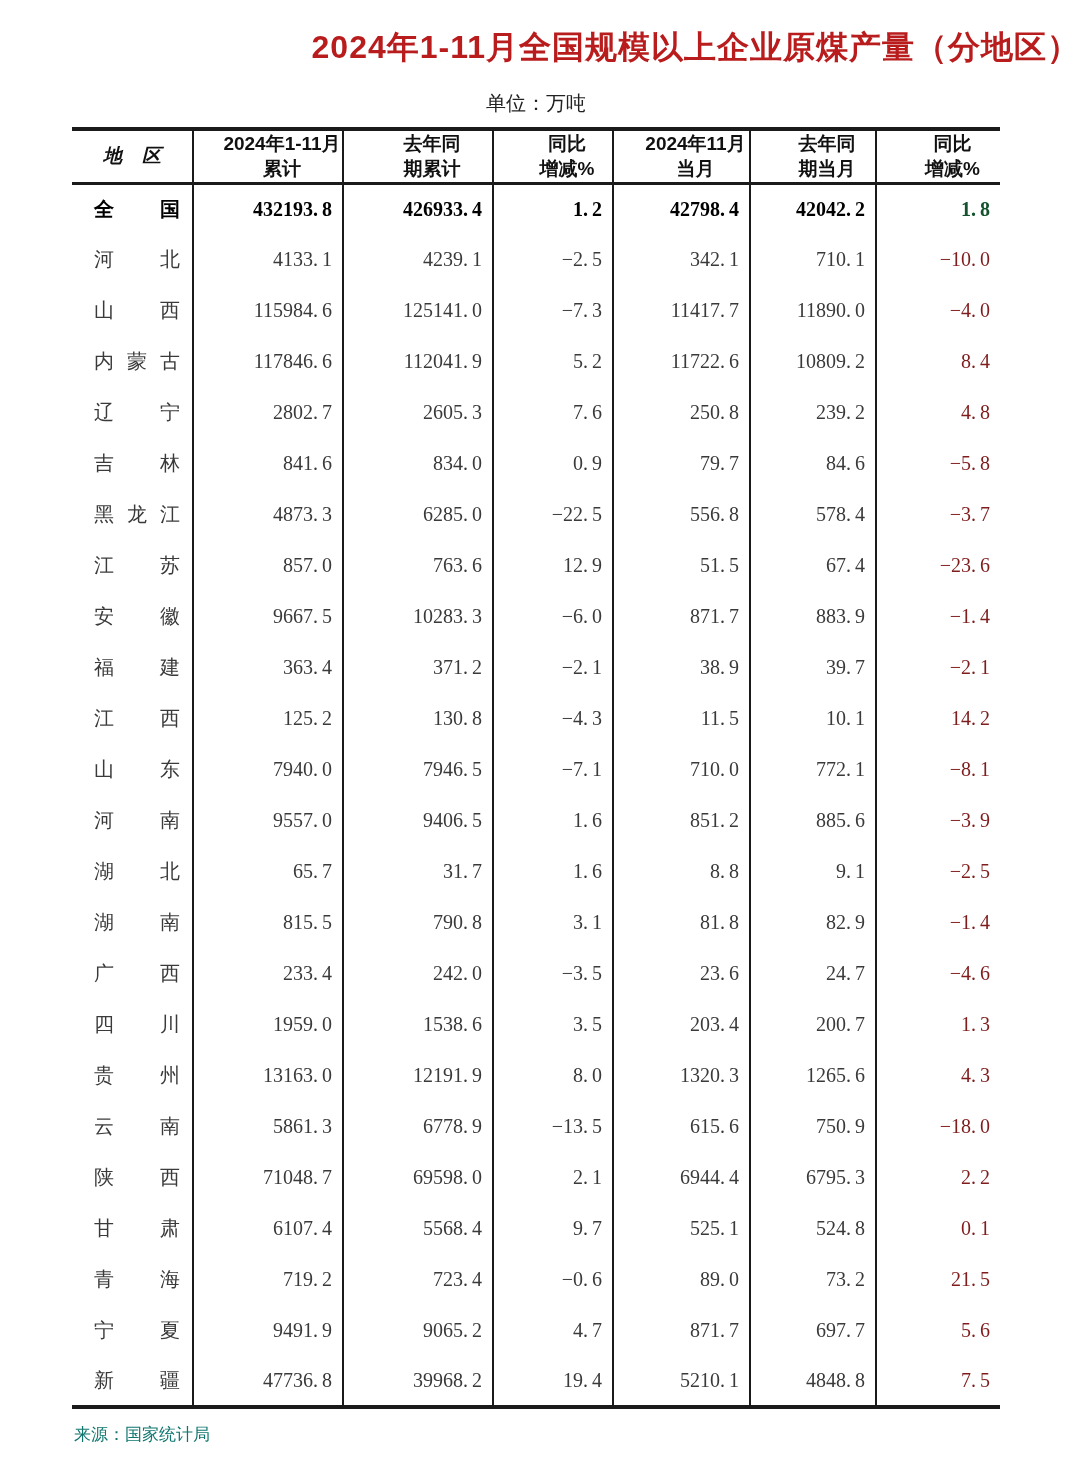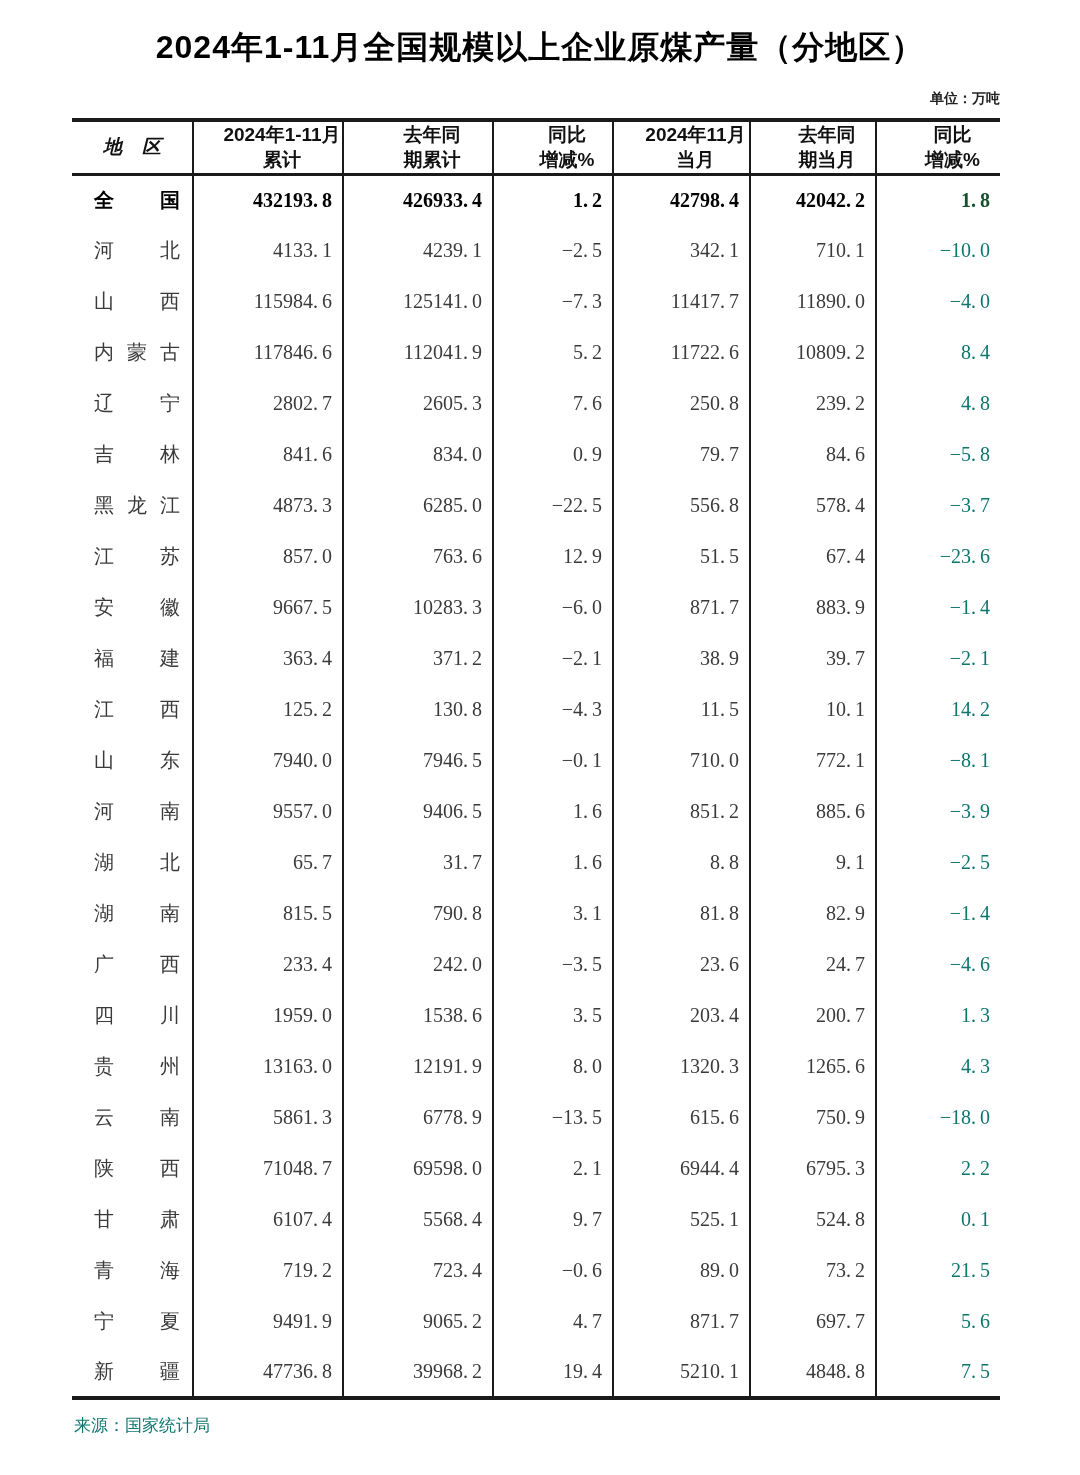--- a/index.html
+++ b/index.html
@@ -6,34 +6,34 @@
   html, body {
     width: 1080px;
     background: #ffffff;
     font-family: "Liberation Sans", sans-serif;
     color: #1a1a1a;
   }
   body { height: 1475px; position: relative; overflow: hidden; }
 
   .page-title {
     margin-top: 26px;
-    text-align: center;
+    text-align: right;
     font-size: 32px;
     font-weight: bold;
     letter-spacing: 1px;
-    color: #000000;
+    color: #b91c1c;
     font-family: "Liberation Sans", sans-serif;
   }
 
   .unit-note {
     width: 928px;
     margin: 20px 0 10px 72px;
-    text-align: right;
-    font-size: 14px;
-    font-weight: bold;
+    text-align: center;
+    font-size: 20px;
+    font-weight: normal;
     color: #222222;
   }
 
   table.stat-table {
     width: 928px;
     margin-left: 72px;
     border-collapse: collapse;
     table-layout: fixed;
     border-top: 4px solid #1a1a1a;
     border-bottom: 4px solid #1a1a1a;
@@ -74,21 +74,21 @@
     width: 58px;
   }
 
   td.value-cell {
     text-align: right;
     padding-right: 10px;
     font-size: 20px;
     color: #3a3a3a;
     font-family: "Liberation Serif", serif;
   }
-  td.value-cell:last-child { color: #0f766e; }
+  td.value-cell:last-child { color: #7f1d1d; }
 
   tr.total-row td { font-weight: bold; color: #000000; }
   tr.total-row td:last-child { color: #14532d; }
 
   .source-note {
     margin: 14px 0 0 74px;
     font-size: 17px;
     color: #0f766e;
   }
 </style>
@@ -276,21 +276,21 @@
         <td class="value-cell">10. 1</td>
         <td class="value-cell">14. 2</td>
       </tr>
       <tr>
         <td class="region-cell"><span class="region-name">
             <i>山</i>
             <i>东</i>
           </span></td>
         <td class="value-cell">7940. 0</td>
         <td class="value-cell">7946. 5</td>
-        <td class="value-cell">−0. 1</td>
+        <td class="value-cell">−7. 1</td>
         <td class="value-cell">710. 0</td>
         <td class="value-cell">772. 1</td>
         <td class="value-cell">−8. 1</td>
       </tr>
       <tr>
         <td class="region-cell"><span class="region-name">
             <i>河</i>
             <i>南</i>
           </span></td>
         <td class="value-cell">9557. 0</td>

